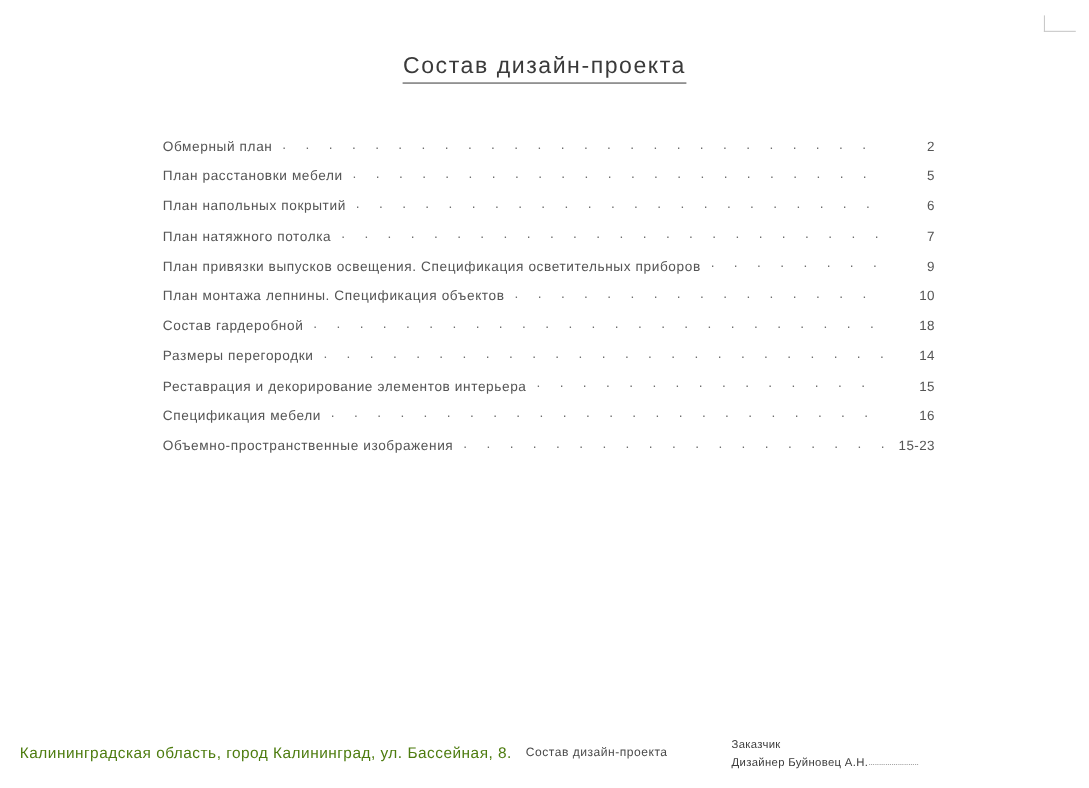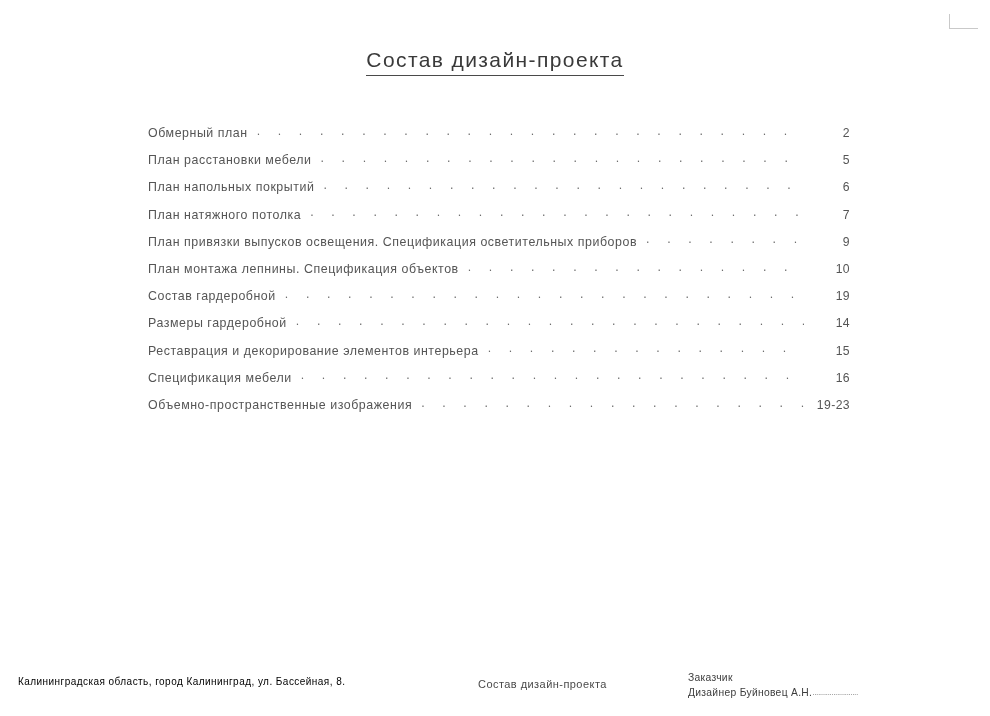--- a/index.html
+++ b/index.html
@@ -97,41 +97,40 @@
     position: absolute;
     left: 0;
     top: 660px;
     width: 990px;
     height: 56px;
   }
   .footer-address {
     position: absolute;
     left: 18px;
     top: 16px;
-    font-size: 10px;
+    font-size: 14px;
     letter-spacing: 0.45px;
-    color: #000000;
+    color: #4d7c0f;
   }
   .footer-sheet {
     position: absolute;
     left: 478px;
     top: 18px;
     font-size: 11px;
     letter-spacing: 0.45px;
     color: #4a4a4a;
   }
   .footer-parties {
     position: absolute;
     left: 665px;
     top: 11px;
     font-size: 10.3px;
     letter-spacing: 0.3px;
     color: #3d3d3d;
     line-height: 14px;
-    margin-left: 23px;
   }
   .sig-line {
     display: inline-block;
     color: #9a9a9a;
     letter-spacing: -0.6px;
     font-size: 9px;
     vertical-align: 1px;
   }
 </style>
 </head>
@@ -182,45 +181,45 @@
     <span class="toc-label">План монтажа лепнины. Спецификация объектов</span>
     <span class="toc-dots"></span>
     <span class="toc-page">10</span>
   </div>
 
 
 
   <div class="toc-row">
     <span class="toc-label">Состав гардеробной</span>
     <span class="toc-dots"></span>
-    <span class="toc-page">19</span>
-  </div>
-
-  <div class="toc-row">
-    <span class="toc-label">Размеры гардеробной</span>
+    <span class="toc-page">18</span>
+  </div>
+
+  <div class="toc-row">
+    <span class="toc-label">Размеры перегородки</span>
     <span class="toc-dots"></span>
     <span class="toc-page">14</span>
   </div>
 
   <div class="toc-row">
     <span class="toc-label">Реставрация и декорирование элементов интерьера</span>
     <span class="toc-dots"></span>
     <span class="toc-page">15</span>
   </div>
 
   <div class="toc-row">
     <span class="toc-label">Спецификация мебели</span>
     <span class="toc-dots"></span>
     <span class="toc-page">16</span>
   </div>
 
   <div class="toc-row">
     <span class="toc-label">Объемно-пространственные изображения</span>
     <span class="toc-dots"></span>
-    <span class="toc-page">19-23</span>
+    <span class="toc-page">15-23</span>
   </div>
 
 </div>
 
 <div class="footer">
 
   <div class="footer-address">Калининградская область, город Калининград, ул. Бассейная, 8.</div>
 
   <div class="footer-sheet">Состав дизайн-проекта</div>
 

